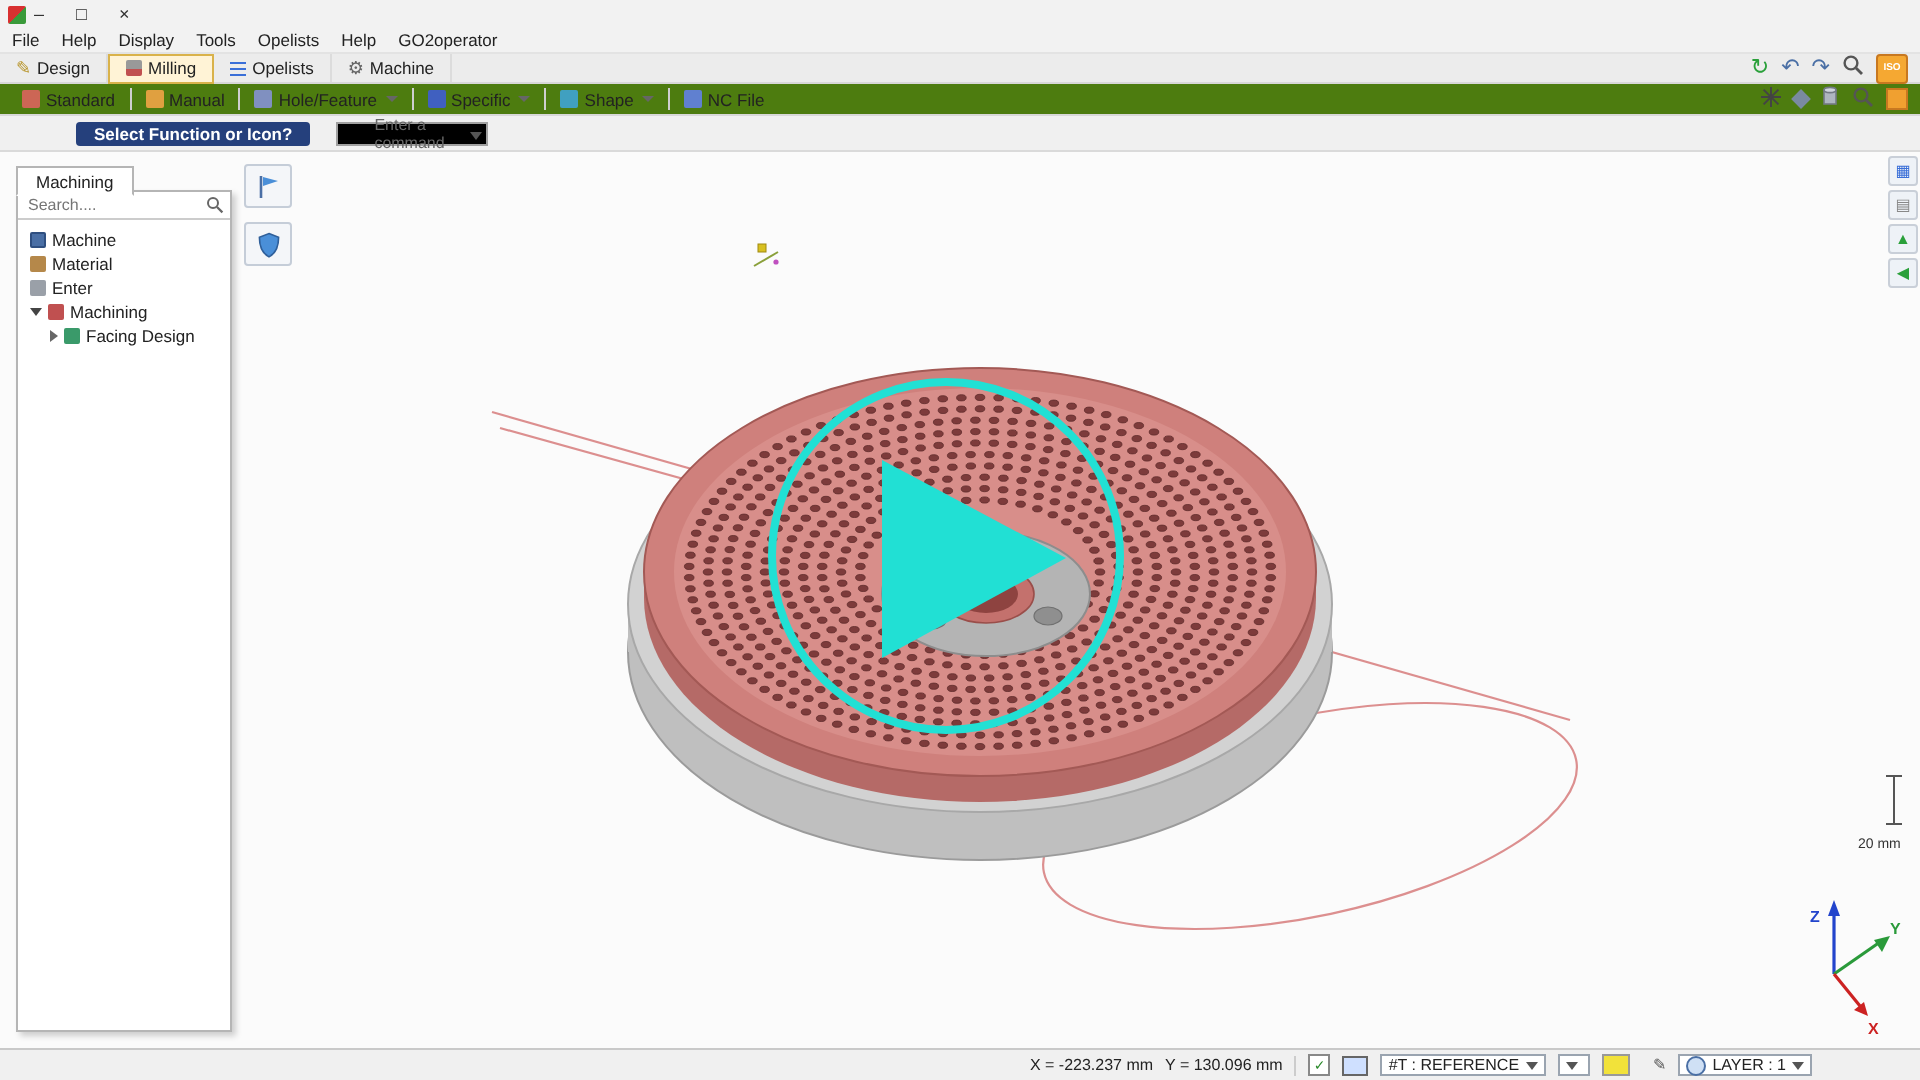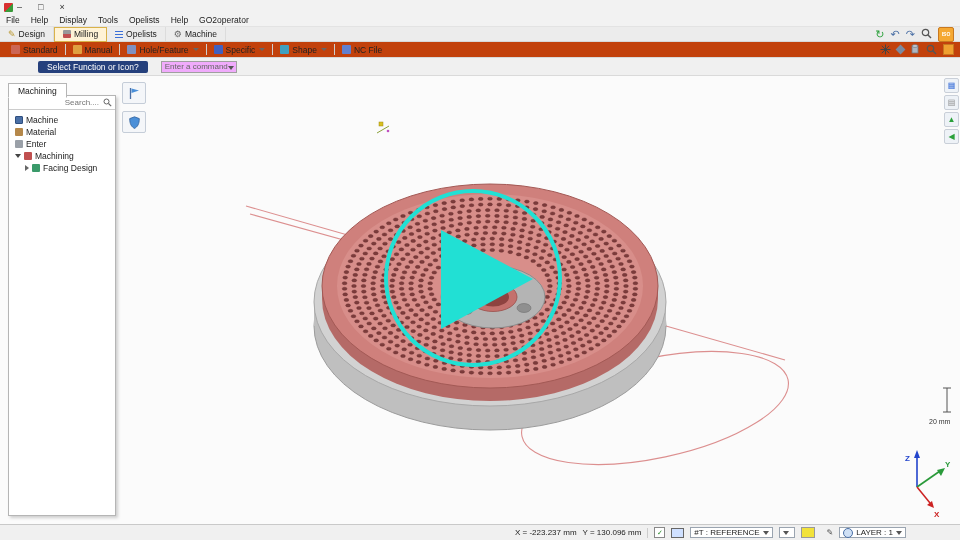--- a/index.html
+++ b/index.html
@@ -22,44 +22,44 @@
   .tab-ic{font-size:9px;line-height:9px;}
   .ic-pencil{color:#b8952a;}
   .ic-mill{width:8px;height:8px;background:linear-gradient(#999 55%,#c05050 55%);border-radius:1px;}
   .ic-list{width:8px;height:7px;background:repeating-linear-gradient(#3a6fd8 0 1px,transparent 1px 3px);}
   .ic-gear{color:#666;}
 
   .rowicons{display:flex;align-items:center;gap:6px;margin-left:auto;margin-right:6px;}
   .mini-ic{font-size:11px;line-height:11px;cursor:default;}
   .iso-badge{width:14px;height:13px;background:#f5a832;border:1px solid #c87820;color:#fff;font-size:5px;font-weight:bold;display:flex;align-items:center;justify-content:center;border-radius:2px;}
 
-  .ribbonrow{position:absolute;left:0;top:42px;width:100%;height:16px;background:#c2410c;border-bottom:1px solid #d8d8d8;display:flex;align-items:center;padding-left:5px;z-index:10;box-sizing:border-box;}
+  .ribbonrow{position:absolute;left:0;top:42px;width:100%;height:16px;background:#4d7c0f;border-bottom:1px solid #d8d8d8;display:flex;align-items:center;padding-left:5px;z-index:10;box-sizing:border-box;}
   .rbtn{display:flex;align-items:center;gap:3px;font-size:8.5px;color:#222;padding:1px 6px;}
   .vsep{width:1px;height:11px;background:#cfcfcf;margin:0 1px;}
   .rb-ic{width:9px;height:9px;border-radius:1px;flex:0 0 auto;}
   .ic-standard{background:#cc6655;}
   .ic-manual{background:#e0a040;}
   .ic-hole{background:#8090c0;}
   .ic-specific{background:#4060c0;}
   .ic-shape{background:#40a0c0;}
   .ic-ncfile{background:#6080d0;}
   .caret-sm{width:0;height:0;border-left:3px solid transparent;border-right:3px solid transparent;border-top:3px solid #666;margin-left:1px;}
   .diamond{width:7px;height:7px;background:#7a8aa0;transform:rotate(45deg);}
   .chip-orange{width:9px;height:9px;background:#f0a030;border:1px solid #c87820;}
 
   .cmdrow{position:absolute;left:0;top:58px;width:100%;height:18px;background:#f0f0f0;border-bottom:1px solid #dadada;display:flex;align-items:center;gap:13px;padding-left:38px;z-index:10;box-sizing:border-box;}
-  .prompt{background:#25407c;color:#fff;font-size:8.5px;padding:1px 9px;border-radius:2px;}
-  .combo{width:76px;height:12px;border:1px solid #a0a0a0;background:#f0abfc;font-size:8px;color:#666;display:flex;align-items:center;padding-left:3px;position:relative;box-sizing:border-box;}
+  .prompt{background:#25407c;color:#fff;font-size:8.5px;padding:1px 9px;border-radius:2px;font-weight:bold;}
+  .combo{width:76px;height:12px;border:1px solid #a0a0a0;background:#000000;font-size:8px;color:#666;display:flex;align-items:center;padding-left:18px;position:relative;box-sizing:border-box;}
   .combo-caret{position:absolute;right:2px;top:4px;width:0;height:0;border-left:3px solid transparent;border-right:3px solid transparent;border-top:4px solid #555;}
 
   
   .side-tab{position:absolute;left:8px;top:83px;height:13px;padding:0 9px;background:#fff;border:1px solid #b5b5b5;border-bottom:1px solid #fff;font-size:8.5px;color:#222;display:flex;align-items:center;z-index:6;}
   .sidebar{position:absolute;left:8px;top:95px;width:108px;height:421px;background:#fff;border:1px solid #b5b5b5;box-shadow:2px 2px 3px rgba(0,0,0,0.18);z-index:5;box-sizing:border-box;}
   .search-row{height:13px;border-bottom:1px solid #ccc;display:flex;align-items:center;padding:0 3px;gap:2px;}
-  .search-input{flex:1;min-width:0;border:none;outline:none;font-size:8px;color:#666;background:transparent;text-align:right;}
+  .search-input{flex:1;min-width:0;border:none;outline:none;font-size:8px;color:#666;background:transparent;}
   .tree{padding-top:4px;}
   .trow{display:flex;align-items:center;gap:3px;height:12px;font-size:8.5px;color:#222;padding-left:6px;}
   .trow.child{padding-left:16px;}
   .t-ic{width:8px;height:8px;border-radius:1px;flex:0 0 auto;}
   .t-machine{background:#4a6fa5;border:1px solid #2f4f80;box-sizing:border-box;}
   .t-material{background:#b5884a;}
   .t-stock{background:#9aa0a8;}
   .t-machining{background:#c05050;}
   .t-pocket{background:#3a9a6a;}
   .tw-caret-down{width:0;height:0;border-left:3px solid transparent;border-right:3px solid transparent;border-top:4px solid #444;}

